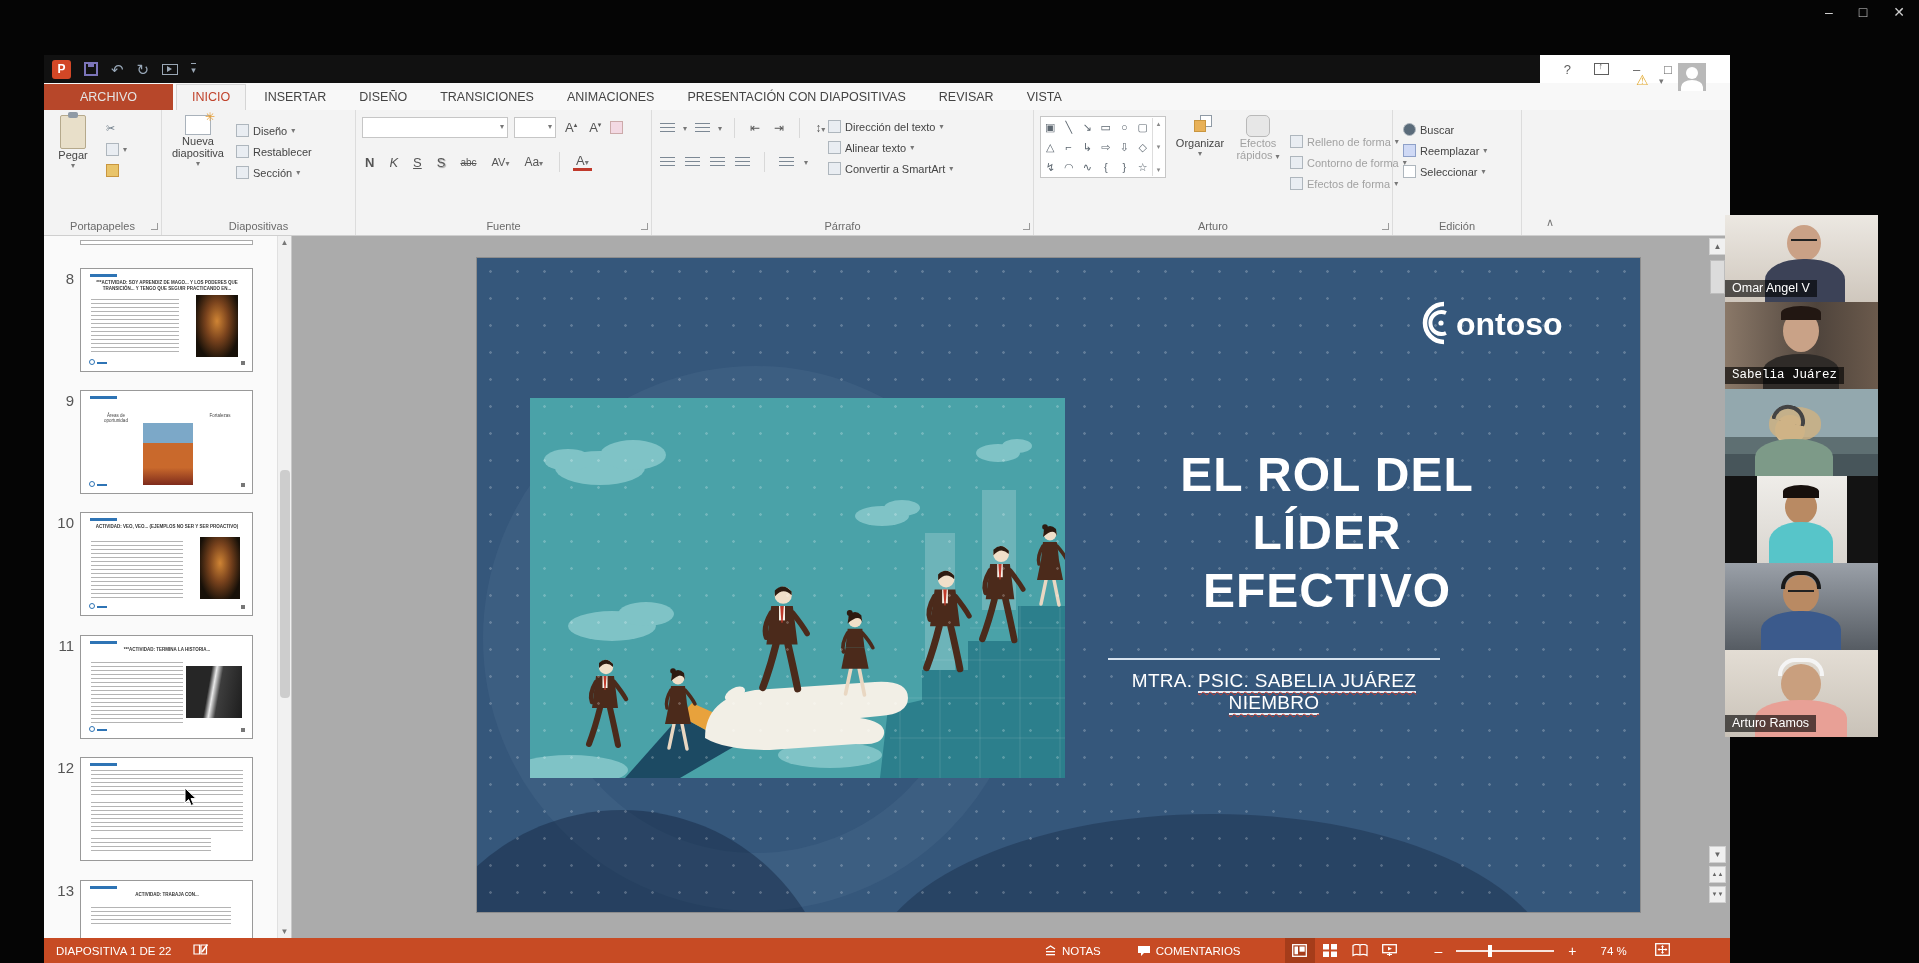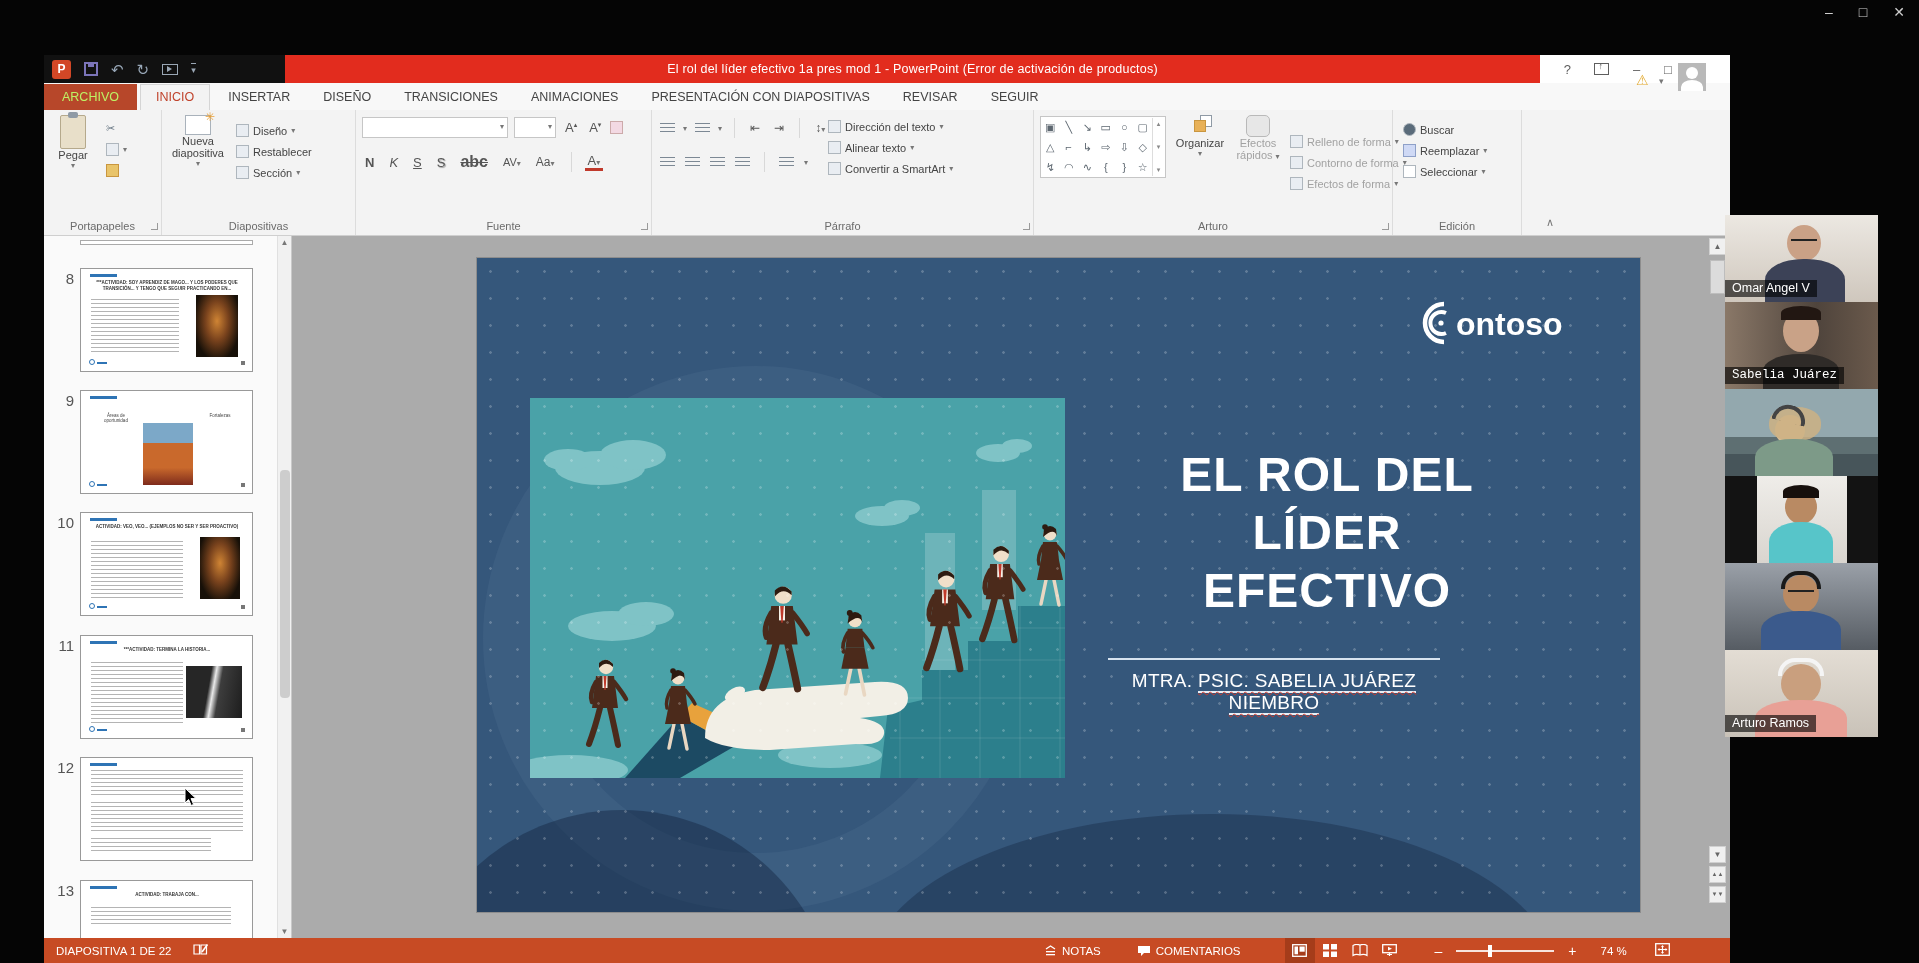--- a/index.html
+++ b/index.html
@@ -25,21 +25,21 @@
   .title-band{position:absolute;left:241px;top:0;width:1255px;height:28px;background:#e22c1e;
               display:flex;align-items:center;justify-content:center;}
   .title-band .t{color:#fff;font-size:12.5px;letter-spacing:.2px;}
   .win-ctl{position:absolute;left:1496px;top:0;width:190px;height:28px;background:#fff;
            display:flex;align-items:center;justify-content:space-evenly;color:#5e5e5e;font-size:13px;}
   .ribopt{width:15px;height:12px;border:1.5px solid #5e5e5e;position:relative;}
   .ribopt:after{content:"↑";position:absolute;left:3px;top:-3px;font-size:9px;color:#5e5e5e;}
   
   .tab-row{position:absolute;left:0;top:28px;width:100%;height:27px;background:#f8f8f8;display:flex;align-items:flex-end;}
   .tab{padding:5px 15px 6px 15px;font-size:12.5px;color:#444;margin-right:3px;cursor:pointer;white-space:nowrap;}
-  .tab.file{background:#b7472a;color:#bef264;padding:6px 18px;}
+  .tab.file{background:#b7472a;color:#e5e5e5;padding:6px 36px;}
   .tab.active{background:#f3f3f3;color:#c0432c;border:1px solid #d5d5d5;border-bottom:none;}
   .tr-warning{position:absolute;left:1592px;top:17px;color:#e3a92d;font-size:14px;}
   .tr-caret{position:absolute;left:1615px;top:21px;color:#777;font-size:9px;}
   .avatar{position:absolute;left:1634px;top:8px;width:28px;height:28px;background:#b9b9b9;overflow:hidden;}
   .avatar .hd{position:absolute;left:8px;top:4px;width:12px;height:12px;border-radius:50%;background:#fff;}
   .avatar .bd{position:absolute;left:3px;top:17px;width:22px;height:14px;border-radius:50% 50% 0 0;background:#fff;}
   
   .ribbon{position:absolute;left:0;top:55px;width:100%;height:126px;background:#f3f3f3;border-bottom:1px solid #cfcfcf;}
   .grp{position:absolute;top:0;height:125px;border-right:1px solid #dcdcdc;}
   .glabel{position:absolute;bottom:3px;left:0;width:100%;text-align:center;font-size:11px;color:#6b6b6b;}
@@ -154,42 +154,39 @@
 
     <div class="title-row">
       <div class="qat">
         <span class="ppticon">P</span>
         <span class="floppy"></span>
         <span class="qglyph">↶</span>
         <span class="qglyph">↻</span>
         <span class="show-ic"></span>
         <span class="qat-more">▾</span>
       </div>
-      <div class="title-band">
-        <span class="t">El rol del líder efectivo 1a pres mod 1 -  PowerPoint (Error de activación de productos)</span>
-      </div>
       <div class="win-ctl">
         <span>?</span>
         <span class="ribopt"></span>
         <span>–</span>
         <span>□</span>
         <span>✕</span>
       </div>
     </div>
 
     <div class="tab-row">
       <span class="tab file">ARCHIVO</span>
       <span class="tab active">INICIO</span>
       <span class="tab">INSERTAR</span>
       <span class="tab">DISEÑO</span>
       <span class="tab">TRANSICIONES</span>
       <span class="tab">ANIMACIONES</span>
       <span class="tab">PRESENTACIÓN CON DIAPOSITIVAS</span>
       <span class="tab">REVISAR</span>
-      <span class="tab">SEGUIR</span>
+      <span class="tab">VISTA</span>
     </div>
     <span class="tr-warning">⚠</span>
     <span class="tr-caret">▾</span>
     <div class="avatar">
         <i class="hd"></i>
         <i class="bd"></i>
       </div>
 
     <div class="ribbon">
 
@@ -249,21 +246,21 @@
           <span class="combo" style="width:42px;"></span>
           <span class="fbtn"><span>A</span><sup style="font-size:7px;">▴</sup></span>
           <span class="fbtn"><span>A</span><sup style="font-size:7px;">▾</sup></span>
           <span class="mi" style="background:#f3d9e3;border-color:#caa;"></span>
         </div>
         <div style="position:absolute;left:6px;top:42px;display:flex;align-items:center;gap:9px;">
           <span class="fbtn" style="font-weight:bold;">N</span>
           <span class="fbtn" style="font-style:italic;">K</span>
           <span class="fbtn" style="text-decoration:underline;">S</span>
           <span class="fbtn" style="text-shadow:1px 1px 1px #999;">S</span>
-          <span class="fbtn" style="text-decoration:line-through;font-size:16px;font-weight:bold;">abc</span>
+          <span class="fbtn" style="text-decoration:line-through;font-size:10px;">abc</span>
           <span class="fbtn" style="font-size:11px;"><span>AV</span><span class="dd">▾</span></span>
           <span class="fbtn" style="font-size:12px;"><span>Aa</span><span class="dd">▾</span></span>
           <span class="vsep"></span>
           <span class="fbtn" style="border-bottom:3px solid #c0392b;"><span>A</span><span class="dd">▾</span></span>
         </div>
         <div class="glabel">Fuente</div>
         <span class="lnch"></span>
       </div>
 
       <div class="grp" style="left:608px;width:382px;">

